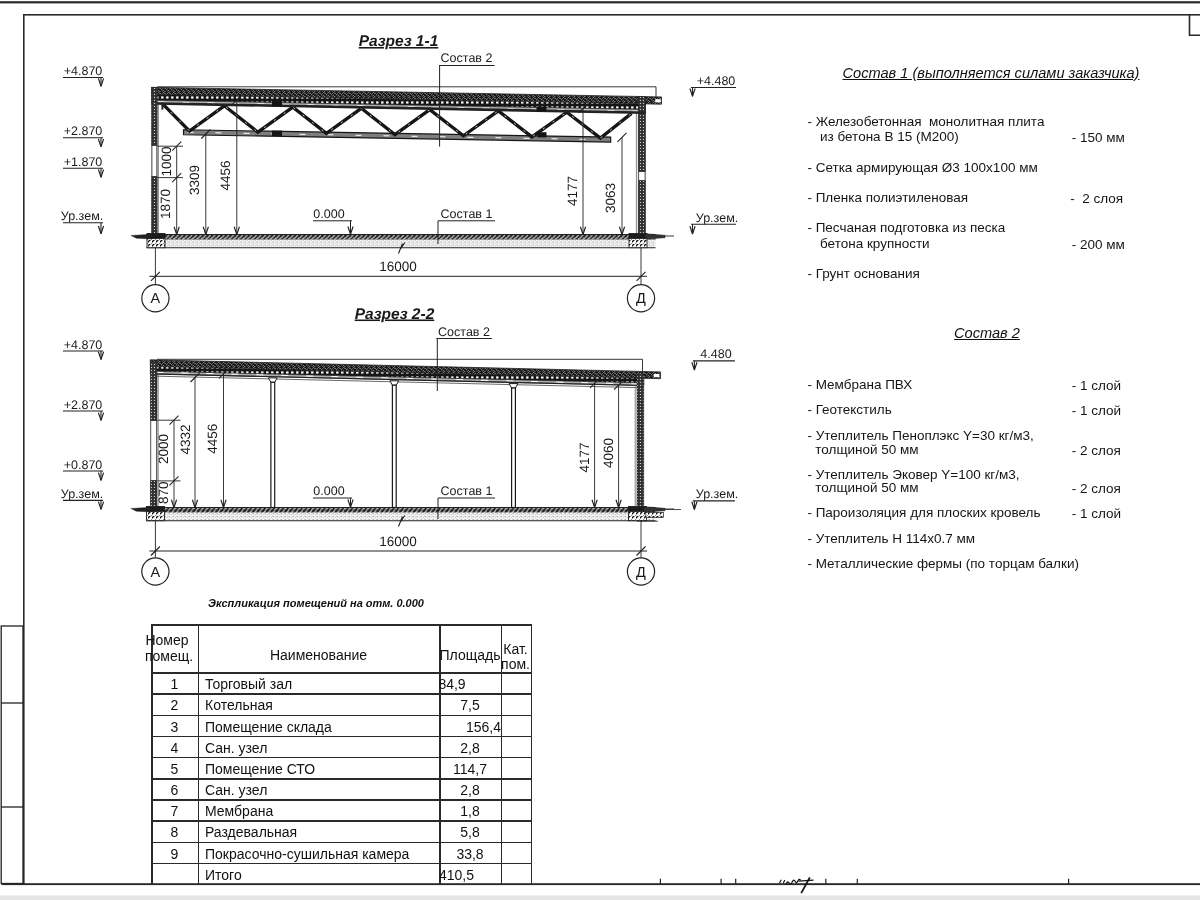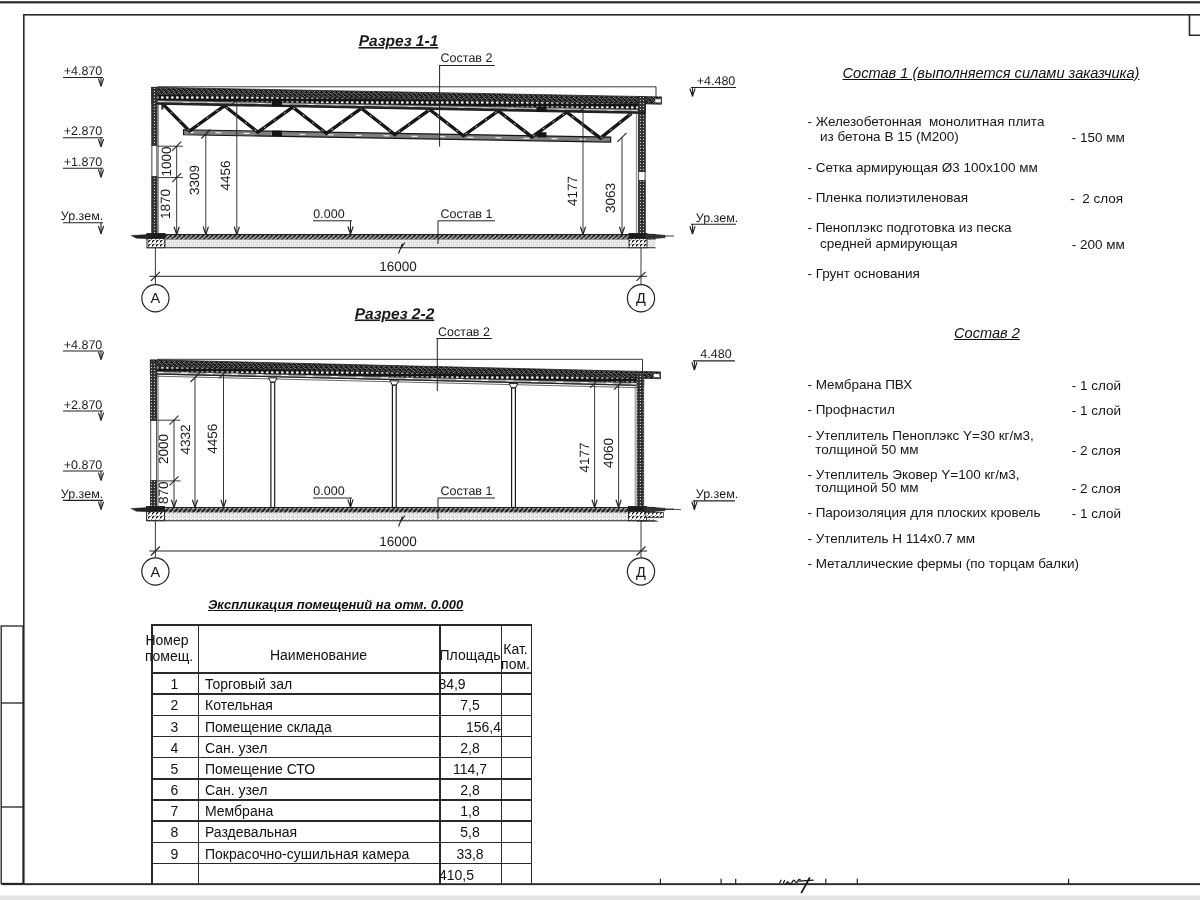--- a/index.html
+++ b/index.html
@@ -3,21 +3,21 @@
 <style>
 *{margin:0;padding:0;box-sizing:border-box}
 body{width:1200px;height:900px;background:#fff;font-family:"Liberation Sans",sans-serif;overflow:hidden;-webkit-font-smoothing:antialiased}
 text{text-rendering:geometricPrecision}
 .page{position:relative;width:1200px;height:900px;background:#fff}
 .cell{position:absolute;font-size:14px;color:#111;padding-top:4px}
 .hl{position:absolute;height:1.5px;background:#2a2a2a}
 .vl{position:absolute;width:1.5px;background:#2a2a2a}
 .it{position:absolute;font-size:13.5px;color:#151515;white-space:nowrap}
 .hd{position:absolute;font-size:14.6px;font-style:italic;color:#111;text-decoration:underline;white-space:nowrap;text-align:center}
-.tt{position:absolute;font-size:13px;font-style:italic;font-weight:700;color:#111;text-decoration:underline;white-space:nowrap}
+.tt{position:absolute;font-size:11px;font-style:italic;font-weight:700;color:#111;white-space:nowrap}
 </style></head>
 <body>
 <div class="page">
 <svg width="1200" height="900" viewBox="0 0 1200 900" style="position:absolute;left:0;top:0">
 <defs>
 <pattern id="wall" width="3" height="3" patternUnits="userSpaceOnUse">
  <rect width="3" height="3" fill="#313131"></rect>
  <rect x="0.9" y="0.9" width="1.1" height="1.1" fill="#cfcfcf"></rect>
 </pattern>
 <pattern id="roofx" width="5" height="5" patternUnits="userSpaceOnUse">
@@ -334,36 +334,37 @@
     <div class="cell" style="left:151px;top:799.2px;width:47px;text-align:center">7</div>
     <div class="cell" style="left:205px;top:799.2px;width:230px">Мембрана</div>
     <div class="cell" style="left:439px;top:799.2px;width:62px;text-align:center">1,8</div>
     <div class="cell" style="left:151px;top:820.3px;width:47px;text-align:center">8</div>
     <div class="cell" style="left:205px;top:820.3px;width:230px">Раздевальная</div>
     <div class="cell" style="left:439px;top:820.3px;width:62px;text-align:center">5,8</div>
     <div class="cell" style="left:151px;top:841.5px;width:47px;text-align:center">9</div>
     <div class="cell" style="left:205px;top:841.5px;width:230px">Покрасочно-сушильная камера</div>
     <div class="cell" style="left:439px;top:841.5px;width:62px;text-align:center">33,8</div>
     <div class="cell" style="left:151px;top:862.6px;width:47px;text-align:center"></div>
+    <div class="cell" style="left:205px;top:862.6px;width:230px">Итого</div>
     <div class="cell" style="left:439px;top:862.6px;width:62px;">410,5</div>
 <div class="hd" style="left:838px;top:65px;width:306px">Состав 1 (выполняется силами заказчика)</div>
     <div class="it" style="left:807.4px;top:114.3px">- Железобетонная&nbsp; монолитная плита</div>
     <div class="it" style="left:820px;top:128.6px">из бетона В 15 (М200)</div>
     <div class="it" style="left:1071.8px;top:129.5px">- 150 мм</div>
     <div class="it" style="left:807.4px;top:160.2px">- Сетка армирующая Ø3 100х100 мм</div>
     <div class="it" style="left:807.4px;top:190.3px">- Пленка полиэтиленовая</div>
     <div class="it" style="left:1070.2px;top:191.2px">-&nbsp; 2 слоя</div>
-    <div class="it" style="left:807.4px;top:220.4px">- Пеноплэкс подготовка из песка</div>
-    <div class="it" style="left:820px;top:236.2px">средней армирующая</div>
+    <div class="it" style="left:807.4px;top:220.4px">- Песчаная подготовка из песка</div>
+    <div class="it" style="left:820px;top:236.2px">бетона крупности</div>
     <div class="it" style="left:1071.8px;top:237.1px">- 200 мм</div>
     <div class="it" style="left:807.4px;top:266.3px">- Грунт основания</div>
     <div class="hd" style="left:952px;top:325px;width:70px">Состав 2</div>
     <div class="it" style="left:807.4px;top:377.1px">- Мембрана ПВХ</div>
     <div class="it" style="left:1071.8px;top:378.0px">- 1 слой</div>
-    <div class="it" style="left:807.4px;top:402.4px">- Профнастил</div>
+    <div class="it" style="left:807.4px;top:402.4px">- Геотекстиль</div>
     <div class="it" style="left:1071.8px;top:403.29999999999995px">- 1 слой</div>
     <div class="it" style="left:807.4px;top:427.7px">- Утеплитель Пеноплэкс Y=30 кг/м3,</div>
     <div class="it" style="left:815.3px;top:442.0px">толщиной 50 мм</div>
     <div class="it" style="left:1071.8px;top:442.9px">- 2 слоя</div>
     <div class="it" style="left:807.4px;top:467.3px">- Утеплитель Эковер Y=100 кг/м3,</div>
     <div class="it" style="left:815.3px;top:480.0px">толщиной 50 мм</div>
     <div class="it" style="left:1071.8px;top:480.9px">- 2 слоя</div>
     <div class="it" style="left:807.4px;top:505.3px">- Пароизоляция для плоских кровель</div>
     <div class="it" style="left:1071.8px;top:506.2px">- 1 слой</div>
     <div class="it" style="left:807.4px;top:530.6px">- Утеплитель Н 114х0.7 мм</div>

